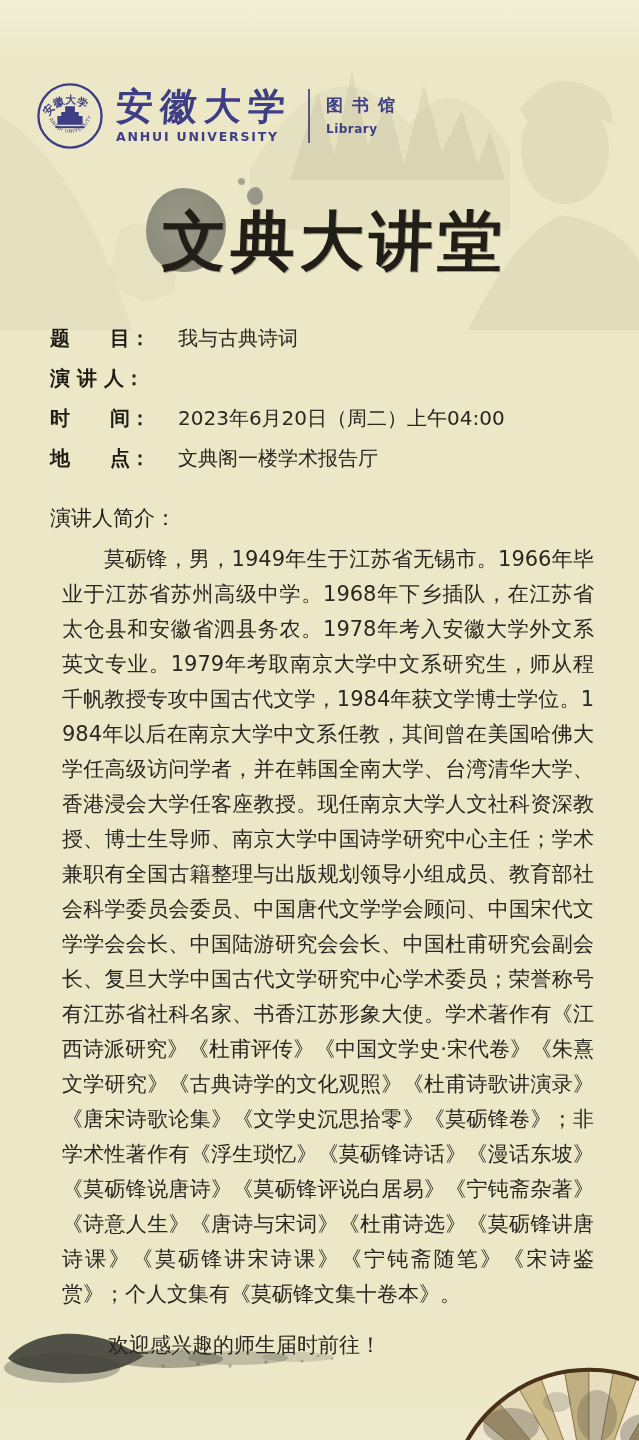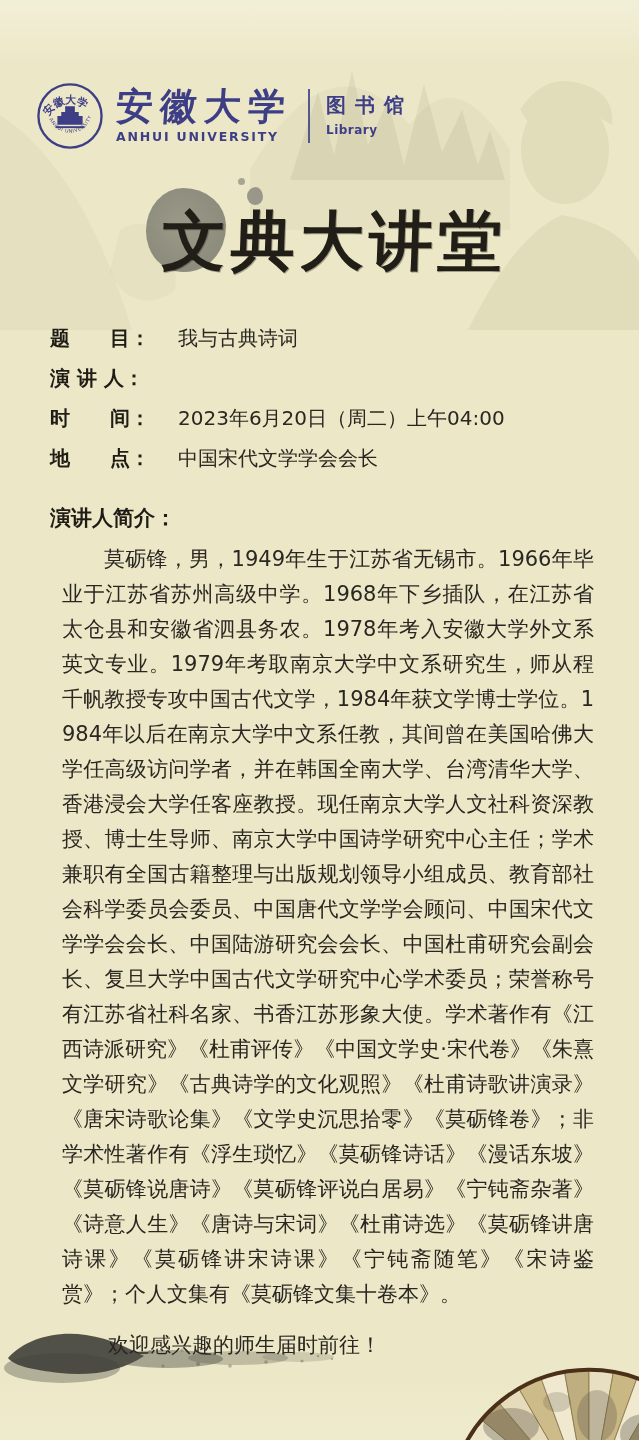--- a/index.html
+++ b/index.html
@@ -15,21 +15,21 @@
   .z2{z-index:2;}
 
   
   .header{position:absolute;top:82px;left:36px;display:flex;align-items:center;z-index:2;}
   .seal{width:68px;height:68px;margin-right:12px;}
   .univ-block{display:flex;flex-direction:column;margin-right:16px;}
   .univ-cn{font-size:37px;font-weight:700;color:#3e3e87;letter-spacing:7px;transform:skewX(-4deg);line-height:1;}
   .univ-en{font-size:12.5px;font-weight:600;color:#3e3e87;letter-spacing:1.8px;margin-top:4px;}
   .divider{width:2px;height:54px;background:#3e3e87;opacity:.85;margin:0 16px 0 0;}
   .lib-block{display:flex;flex-direction:column;}
-  .lib-cn{font-size:20px;font-weight:600;color:#3e3e87;letter-spacing:9px;line-height:1;}
+  .lib-cn{font-size:17px;font-weight:600;color:#3e3e87;letter-spacing:9px;line-height:1;}
   .lib-en{font-size:12px;font-weight:700;color:#3e3e87;margin-top:8px;letter-spacing:.5px;}
 
   
   .ink-blob{position:absolute;left:146px;top:188px;width:80px;height:84px;
     background:radial-gradient(circle at 45% 45%, #8c8c7e 0%, #7c7c6f 70%, rgba(124,124,111,0) 100%);
     border-radius:48% 55% 52% 46% / 52% 46% 56% 50%;
     opacity:.85;z-index:1;}
   .ink-dot{position:absolute;left:247px;top:187px;width:16px;height:18px;background:#84847a;
     border-radius:55% 45% 50% 50%/50% 55% 45% 50%;opacity:.8;z-index:1;}
   .ink-dot2{position:absolute;left:238px;top:178px;width:7px;height:7px;background:#8a8a7e;border-radius:50%;opacity:.7;z-index:1;}
@@ -38,21 +38,21 @@
     text-shadow:1px 1px 0 rgba(33,30,24,.35);transform:skewX(-2deg);}
   .lecture-no{position:absolute;top:286px;right:34px;z-index:2;
     font-size:25px;font-weight:800;letter-spacing:7px;color:#28241d;
     font-family:"DejaVu Serif",serif;}
 
   
   .content{position:absolute;top:325px;left:50px;right:45px;z-index:2;}
   .info-row{display:flex;align-items:flex-start;margin-bottom:13px;font-size:20px;line-height:1.35;gap:28px;}
   .info-label{font-weight:700;white-space:pre;color:#1f1c16;}
   .info-value{color:#2a2620;}
-  .bio-heading{margin-top:32px;font-size:21px;font-weight:700;color:#1f1c16;}
+  .bio-heading{margin-top:32px;font-size:21px;font-weight:400;color:#1f1c16;}
   .bio-paragraph{margin:10px 0 0 12px;font-size:21px;line-height:35px;text-align:justify;
     text-indent:2em;color:#2a2722;word-break:break-all;}
   .bio-closing{margin:16px;font-size:21px;line-height:35px;text-indent:2em;color:#2a2722;}
 
   
   .mountains{top:0;left:0;}
   .ink-stroke{left:0;bottom:46px;}
   .fan{right:0;bottom:0;}
 </style>
 </head>
@@ -114,21 +114,21 @@
     </div>
     <div class="info-row">
       <span class="info-label">演 讲 人：</span>
     </div>
     <div class="info-row">
       <span class="info-label">时　　间：</span>
       <span class="info-value">2023年6月20日（周二）上午04:00</span>
     </div>
     <div class="info-row">
       <span class="info-label">地　　点：</span>
-      <span class="info-value">中国宋代文学学会会长</span>
+      <span class="info-value">文典阁一楼学术报告厅</span>
     </div>
 
     <div class="bio-heading">演讲人简介：</div>
     <p class="bio-paragraph">莫砺锋，男，1949年生于江苏省无锡市。1966年毕业于江苏省苏州高级中学。1968年下乡插队，在江苏省太仓县和安徽省泗县务农。1978年考入安徽大学外文系英文专业。1979年考取南京大学中文系研究生，师从程千帆教授专攻中国古代文学，1984年获文学博士学位。1984年以后在南京大学中文系任教，其间曾在美国哈佛大学任高级访问学者，并在韩国全南大学、台湾清华大学、香港浸会大学任客座教授。现任南京大学人文社科资深教授、博士生导师、南京大学中国诗学研究中心主任；学术兼职有全国古籍整理与出版规划领导小组成员、教育部社会科学委员会委员、中国唐代文学学会顾问、中国宋代文学学会会长、中国陆游研究会会长、中国杜甫研究会副会长、复旦大学中国古代文学研究中心学术委员；荣誉称号有江苏省社科名家、书香江苏形象大使。学术著作有《江西诗派研究》《杜甫评传》《中国文学史·宋代卷》《朱熹文学研究》《古典诗学的文化观照》《杜甫诗歌讲演录》《唐宋诗歌论集》《文学史沉思拾零》《莫砺锋卷》；非学术性著作有《浮生琐忆》《莫砺锋诗话》《漫话东坡》《莫砺锋说唐诗》《莫砺锋评说白居易》《宁钝斋杂著》《诗意人生》《唐诗与宋词》《杜甫诗选》《莫砺锋讲唐诗课》《莫砺锋讲宋诗课》《宁钝斋随笔》《宋诗鉴赏》；个人文集有《莫砺锋文集十卷本》。</p>
     <p class="bio-closing">欢迎感兴趣的师生届时前往！</p>
   </div>
 
   <svg class="decor ink-stroke" width="360" height="80" viewBox="0 0 360 80">
     <ellipse cx="62" cy="54" rx="58" ry="15" fill="#6a6a5e" opacity="0.45"></ellipse>
     <path d="M8,44 C24,26 54,16 86,21 C112,25 128,34 144,42 C124,56 92,63 60,59 C34,56 14,52 8,44 Z" fill="#40403a" opacity="0.9"></path>

